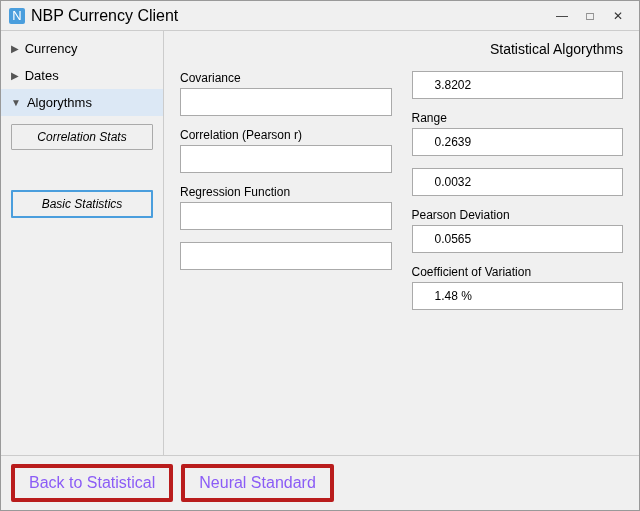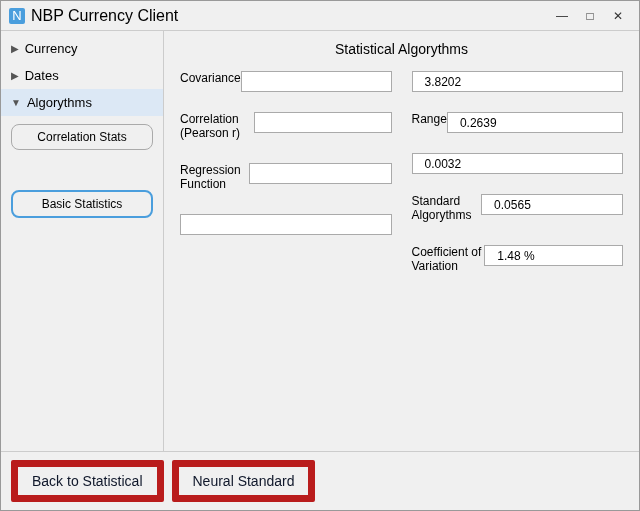--- a/index.html
+++ b/index.html
@@ -120,92 +120,93 @@
       gap: 6px;
     }
 
     .sidebar-btn {
       padding: 5px 8px;
       background: #f0f0f0;
       border: 1px solid #aaa;
       cursor: pointer;
       font-size: 12px;
       text-align: center;
-      border-radius: 8px;
-      color: #000;
+      border-radius: 1px;
+      color: #000;
+      font-style: italic;
     }
 
     .sidebar-btn.active {
       border: 2px solid #4a9edd;
       background: #f0f0f0;
       margin-top: 34px;
     }
 
     .main {
       flex: 1;
       padding: 10px 16px;
       display: flex;
       flex-direction: column;
       overflow-y: auto;
     }
 
     .main-title {
-      text-align: center;
+      text-align: right;
       font-size: 14px;
       font-weight: normal;
       margin-bottom: 14px;
       color: #000;
     }
 
     .fields-container {
       display: grid;
       grid-template-columns: 1fr 1fr;
       gap: 0 20px;
     }
 
     .field-group {
       display: flex;
-      flex-direction: row;
-      margin-bottom: 20px;
+      flex-direction: column;
+      margin-bottom: 12px;
     }
 
     .field-label {
       font-size: 12px;
       color: #000;
       margin-bottom: 3px;
     }
 
     .field-input {
-      height: 21px;
+      height: 28px;
       border: 1px solid #aaa;
       background: white;
-      padding: 2px 12px;
+      padding: 2px 22px;
       font-size: 12px;
       color: #000;
       outline: none;
       width: 100%;
     }
 
     .footer {
       border-top: 1px solid #ccc;
       padding: 8px 10px;
       display: flex;
       gap: 8px;
       background: #f0f0f0;
       flex-shrink: 0;
     }
 
     .footer-btn {
       padding: 6px 14px;
       background: #f0f0f0;
-      border: 7px solid #b91c1c;
-      cursor: pointer;
-      font-size: 14px;
+      border: 4px solid #b91c1c;
+      cursor: pointer;
+      font-size: 16px;
       border-radius: 2px;
-      color: #0f172a;
+      color: #8b5cf6;
       min-width: 110px;
       text-align: center;
     }
   </style>
 </head>
 <body>
 
 <div class="window">
 
   <div class="title-bar">
@@ -269,21 +270,21 @@
             <input class="field-input" type="text" value="3.8202" style="">
           </div>
           <div class="field-group">
             <label class="field-label">Range</label>
             <input class="field-input" type="text" value="0.2639" style="">
           </div>
           <div class="field-group">
             <input class="field-input" type="text" value="0.0032" style="">
           </div>
           <div class="field-group">
-            <label class="field-label">Standard Algorythms</label>
+            <label class="field-label">Pearson Deviation</label>
             <input class="field-input" type="text" value="0.0565" style="">
           </div>
           <div class="field-group">
             <label class="field-label">Coefficient of Variation</label>
             <input class="field-input" type="text" value="1.48 %" style="">
           </div>
         </div>
       </div>
     </div>
   </div>

